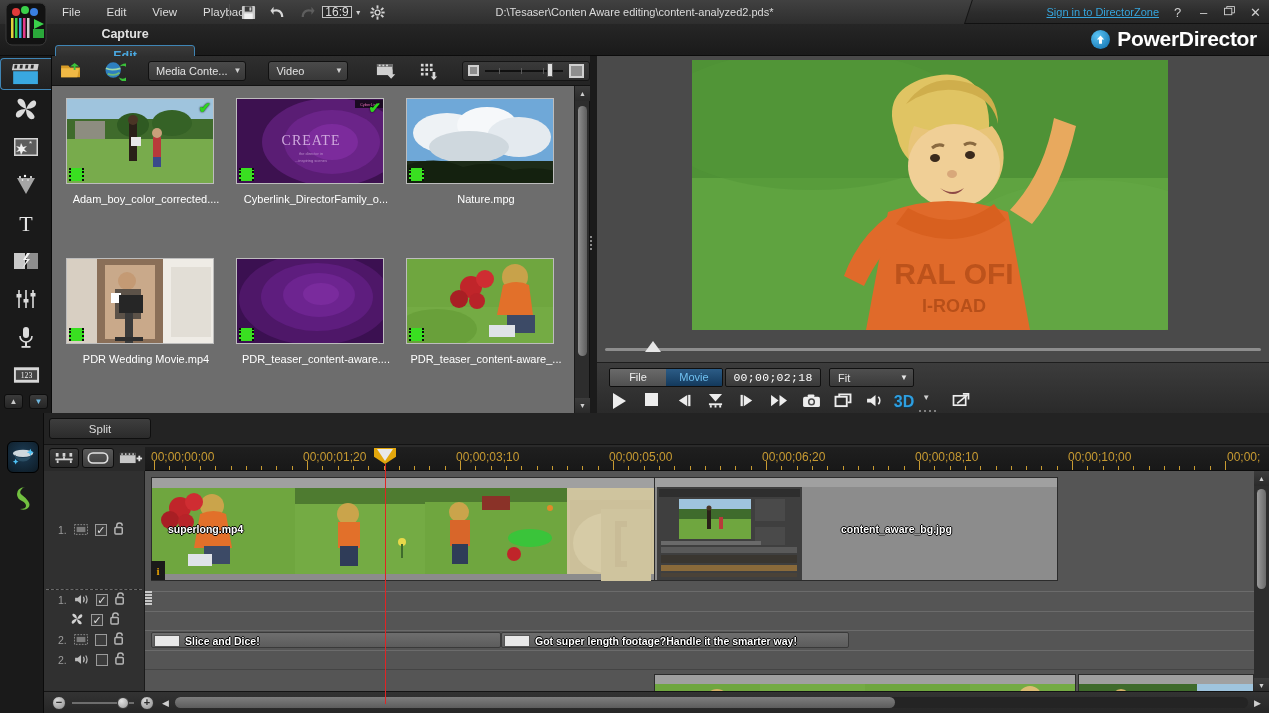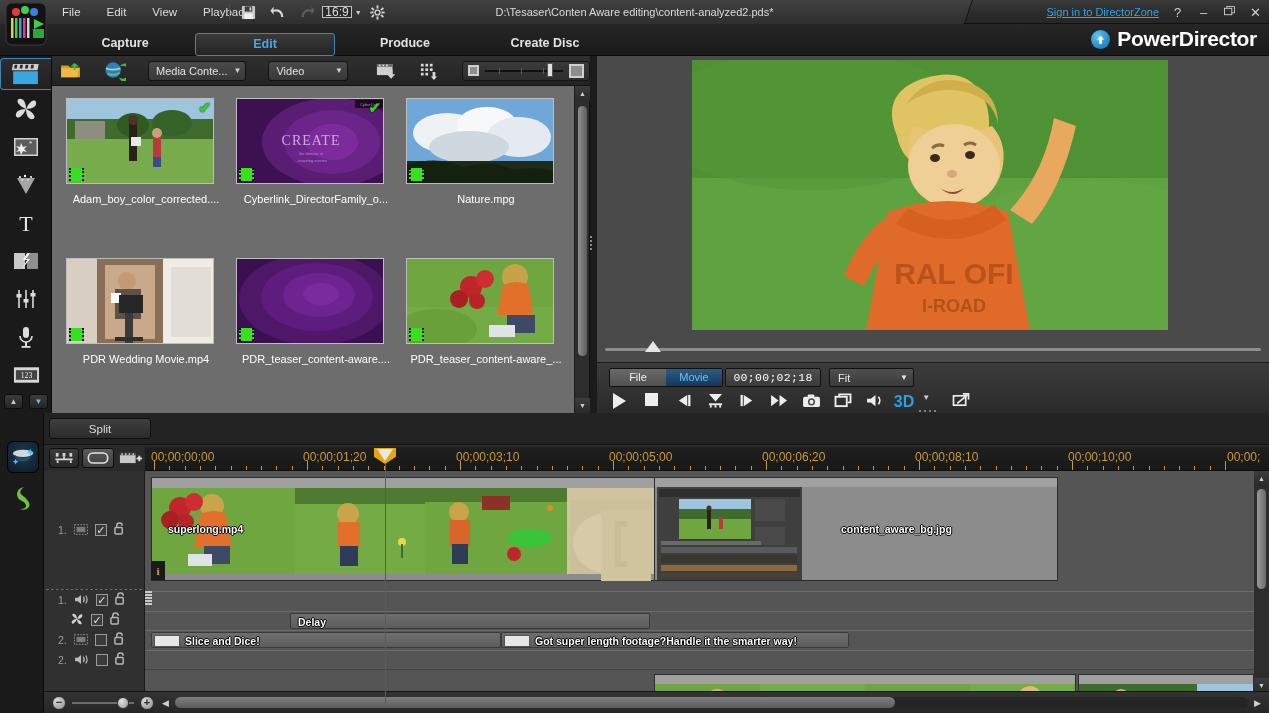--- a/index.html
+++ b/index.html
@@ -37,21 +37,21 @@
   .win-right { position: absolute; right: 6px; top: 0; height: 24px; display: flex; align-items: center; gap: 11px; }
   .dz-link { font-size: 11px; color: #36a5dd; text-decoration: underline; cursor: pointer; }
   .win-btn { font-size: 13px; color: #cfcfcf; width: 15px; text-align: center; cursor: pointer; line-height: 1; }
 
   
   .modebar {
     position: absolute; left: 0; top: 24px; width: 1269px; height: 32px;
     background: linear-gradient(180deg,#262626,#1a1a1a);
     border-bottom: 1px solid #0c0c0c;
   }
-  .modes { position: absolute; left: 55px; top: 0; height: 32px; display: flex; align-items: flex-end; }
+  .modes { position: absolute; left: 55px; top: 0; height: 32px; display: flex; align-items: flex-end; flex-direction: column; }
   .mode {
     width: 140px; text-align: center; font-size: 12.5px; font-weight: bold;
     color: #e2e2e2; line-height: 21px; height: 23px; cursor: pointer;
   }
   .mode.active {
     color: #4aa8e0; background: linear-gradient(180deg,#3a3a3a,#242424);
     border: 1px solid #3f85b5; border-radius: 3px;
   }
   .brand { position: absolute; right: 12px; top: 3px; display: flex; align-items: center; gap: 7px; }
   .brand-txt { font-size: 21px; font-weight: bold; color: #fff; letter-spacing: -0.3px; }
@@ -1095,23 +1095,20 @@
         <div class="clip-title" style="left:186px;top:45px;">content_aware_bg.jpg</div>
       </div>
 
       <div style="position:absolute;left:6px;top:90px;width:14px;height:19px;background:#1a1a1a;display:flex;align-items:center;justify-content:center;color:#e8a200;font-size:11px;font-weight:bold;font-family:'Liberation Serif',serif;">
         <span>i</span>
       </div>
 
       <div style="position:absolute;left:0;top:120px;width:1109px;height:20px;background:#555;border-top:1px solid #6b6b6b;"></div>
 
       <div style="position:absolute;left:0;top:140px;width:1109px;height:19px;background:#555;border-top:1px solid #6b6b6b;"></div>
-      <div class="fxrow" style="left:145px;top:142px;width:360px;">
-        <div class="fxlabel" style="left:7px;top:0;">Delay</div>
-      </div>
 
       <div style="position:absolute;left:0;top:159px;width:1109px;height:20px;background:#555;border-top:1px solid #6b6b6b;"></div>
       <div class="fxrow" style="left:6px;top:161px;width:350px;">
         <div class="fxswatch" style="left:2px;"></div>
         <div class="fxlabel" style="left:33px;top:0;">Slice and Dice!</div>
       </div>
       <div class="fxrow" style="left:356px;top:161px;width:348px;">
         <div class="fxswatch" style="left:2px;"></div>
         <div class="fxlabel" style="left:33px;top:0;">Got super length footage?Handle it the smarter way!</div>
       </div>

